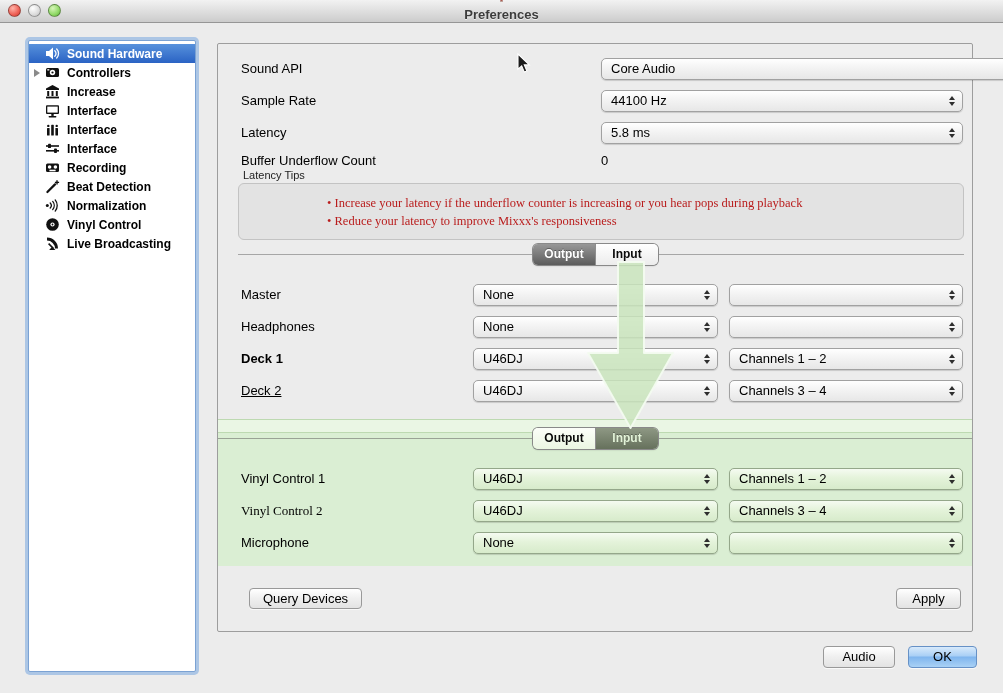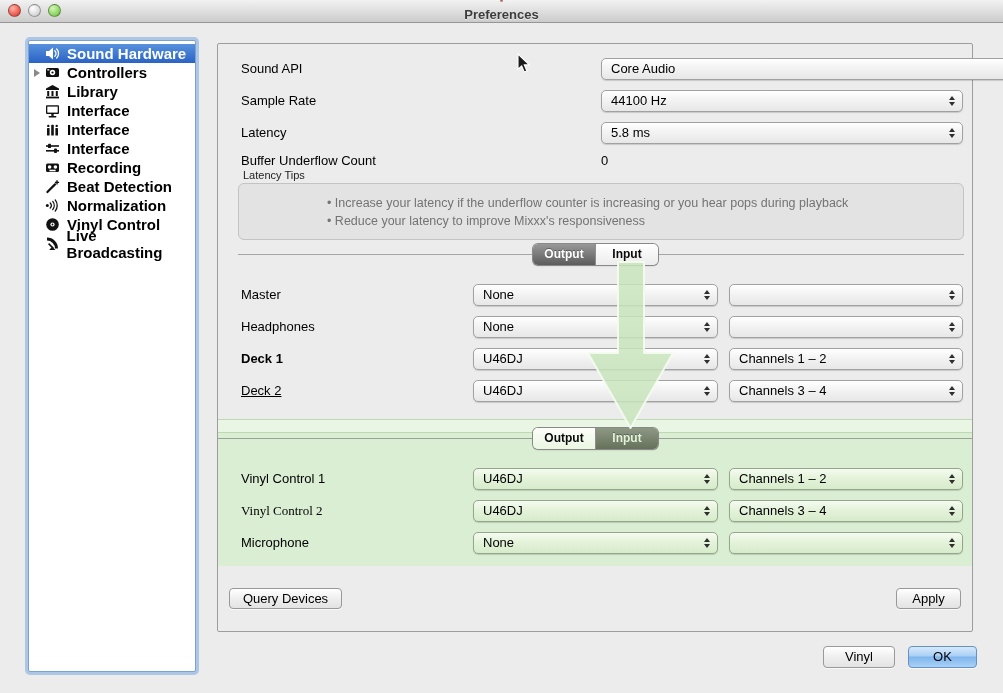--- a/index.html
+++ b/index.html
@@ -15,21 +15,21 @@
   .lights{position:absolute;left:8px;top:4px;display:flex;gap:7px;}
   .light{width:13px;height:13px;border-radius:50%;border:1px solid rgba(0,0,0,.35);box-sizing:border-box;}
   .light.red{background:radial-gradient(circle at 35% 30%,#ffb3a8,#ee6055 60%,#c8372c);}
   .light.gray{background:radial-gradient(circle at 35% 30%,#ffffff,#dcdcdc 60%,#b9b9b9);}
   .light.green{background:radial-gradient(circle at 35% 30%,#d7f5b9,#8fd965 60%,#5ca53a);}
   .titlewrap{position:absolute;left:0;top:0;width:100%;height:22px;display:flex;align-items:center;justify-content:center;gap:5px;flex-direction:column;}
   .apptitle{font-size:13px;font-weight:bold;color:#3c3c3c;text-shadow:0 1px 0 rgba(255,255,255,.6);}
   
   .sidebar{position:absolute;left:28px;top:40px;width:168px;height:632px;background:#ffffff;
     border:1px solid #7ba2d3;border-radius:2px;box-shadow:0 0 0 3px rgba(120,168,224,.55);box-sizing:border-box;padding-top:3px;}
-  .side-item{height:19px;display:flex;align-items:center;font-size:15px;font-weight:bold;color:#000;cursor:default;}
+  .side-item{height:19px;display:flex;align-items:center;font-size:12px;font-weight:bold;color:#000;cursor:default;}
   .side-item .disc{width:15px;display:flex;justify-content:center;align-items:center;}
   .tri-right{width:0;height:0;border-top:4px solid transparent;border-bottom:4px solid transparent;border-left:6px solid #8a8a8a;}
   .side-item .ico{width:17px;height:15px;display:flex;align-items:center;justify-content:center;margin-right:6px;}
   .side-item.selected{background:linear-gradient(#5791dc,#2a63c4);color:#fff;}
   
   .panel{position:absolute;left:217px;top:43px;width:756px;height:589px;border:1px solid #9d9d9d;
     border-radius:2px;background:#ececec;box-sizing:border-box;}
   .flabel{position:absolute;left:23px;font-size:13px;color:#000;line-height:22px;height:22px;}
   .static-val{position:absolute;left:383px;font-size:13px;color:#000;line-height:22px;}
   .select{position:absolute;height:22px;box-sizing:border-box;border:1px solid #a1a1a1;border-radius:5px;
@@ -37,21 +37,21 @@
     font-size:13px;line-height:20px;padding-left:9px;color:#000;cursor:default;}
   .select .stepper{position:absolute;right:7px;top:50%;transform:translateY(-50%);display:flex;flex-direction:column;gap:2px;}
   .arr-up{width:0;height:0;border-left:3.5px solid transparent;border-right:3.5px solid transparent;border-bottom:4.5px solid #2e2e2e;}
   .arr-dn{width:0;height:0;border-left:3.5px solid transparent;border-right:3.5px solid transparent;border-top:4.5px solid #2e2e2e;}
   .select.green{background:linear-gradient(#f5fbf1,#e4f3da 45%,#d7ebcb);border-color:#94a78a;}
   
   .tips-title{position:absolute;left:25px;top:125px;font-size:11px;color:#222;}
   .tips-box{position:absolute;left:20px;top:139px;width:726px;height:57px;background:#e3e3e3;
     border:1px solid #c3c3c3;border-radius:6px;box-sizing:border-box;}
   .tips-box ul{margin:10px 0 0 88px;padding:0;list-style:none;}
-  .tips-box li{font-size:12.5px;color:#737373;line-height:18px;}
+  .tips-box li{font-size:12.5px;color:#b91c1c;line-height:18px;font-family:Liberation Serif, serif;}
   .tips-box li:before{content:"• ";}
   .gline{position:absolute;height:1px;background:#a6a6a6;}
   
   .seg{position:absolute;display:flex;border-radius:5px;overflow:hidden;
     box-shadow:0 0 0 1px #898989,0 1px 2px rgba(0,0,0,.2);}
   .tab{width:62px;height:21px;line-height:21px;text-align:center;font-size:12px;font-weight:bold;
     background:linear-gradient(#ffffff,#ececec);color:#0a0a0a;cursor:default;}
   .tab + .tab{border-left:1px solid #8e8e8e;}
   .tab.sel{background:linear-gradient(#989898,#5c5c5c);color:#fff;text-shadow:0 -1px 0 rgba(0,0,0,.35);}
   .seg.greenseg .tab{background:linear-gradient(#fcfef9,#ebf6e2);}
@@ -123,21 +123,21 @@
     <span class="disc"></span>
     <span class="ico">
       <svg width="15" height="15" viewBox="0 0 15 15" fill="#111">
           <path d="M1 4.6L7.5 1l6.5 3.6V6H1z"></path>
           <rect x="2.2" y="7" width="2" height="5"></rect>
           <rect x="6.5" y="7" width="2" height="5"></rect>
           <rect x="10.8" y="7" width="2" height="5"></rect>
           <rect x="1" y="12.6" width="13" height="1.8"></rect>
         </svg>
     </span>
-    <span>Library</span>
+    <span>Increase</span>
   </div>
 
   <div class="side-item">
     <span class="disc"></span>
     <span class="ico">
       <svg width="15" height="15" viewBox="0 0 15 15" fill="#111">
           <rect x="1" y="2.3" width="13" height="8.6" rx="1"></rect>
           <rect x="2.3" y="3.6" width="10.4" height="6" fill="#fff"></rect>
           <rect x="6.3" y="10.9" width="2.4" height="2"></rect>
           <rect x="3.6" y="12.9" width="7.8" height="1.6" rx="0.7"></rect>
@@ -393,26 +393,26 @@
       </span>
   </div>
   <div class="select green" style="left:511px;top:488px;width:234px;">
     <span></span>
     <span class="stepper">
         <span class="arr-up"></span>
         <span class="arr-dn"></span>
       </span>
   </div>
 
-  <div class="btn" style="left:11px;top:544px;width:113px;">Query Devices</div>
+  <div class="btn" style="left:31px;top:544px;width:113px;">Query Devices</div>
   <div class="btn" style="left:678px;top:544px;width:65px;">Apply</div>
 </div>
 
 <svg class="arrow-overlay" width="100" height="177" viewBox="0 0 100 177">
   <polygon points="38,6 64,6 64,97 93,97 50.5,172 8,97 38,97" fill="rgba(201,229,188,0.84)" stroke="rgba(243,251,240,0.95)" stroke-width="2" stroke-linejoin="round"></polygon>
 </svg>
 
 <svg class="cursor" width="15" height="21" viewBox="0 0 15 21">
   <path d="M1 1 L1 16.2 L4.7 12.9 L7.3 19.1 L9.9 18 L7.3 11.9 L12.3 11.9 Z" fill="#1c1c1c" stroke="#ffffff" stroke-width="1.1"></path>
 </svg>
 
-<div class="btn" style="left:823px;top:646px;width:72px;height:22px;line-height:20px;">Vinyl</div>
+<div class="btn" style="left:823px;top:646px;width:72px;height:22px;line-height:20px;">Audio</div>
 <div class="btn blue" style="left:908px;top:646px;width:69px;height:22px;line-height:20px;">OK</div>
 
 </body></html>

